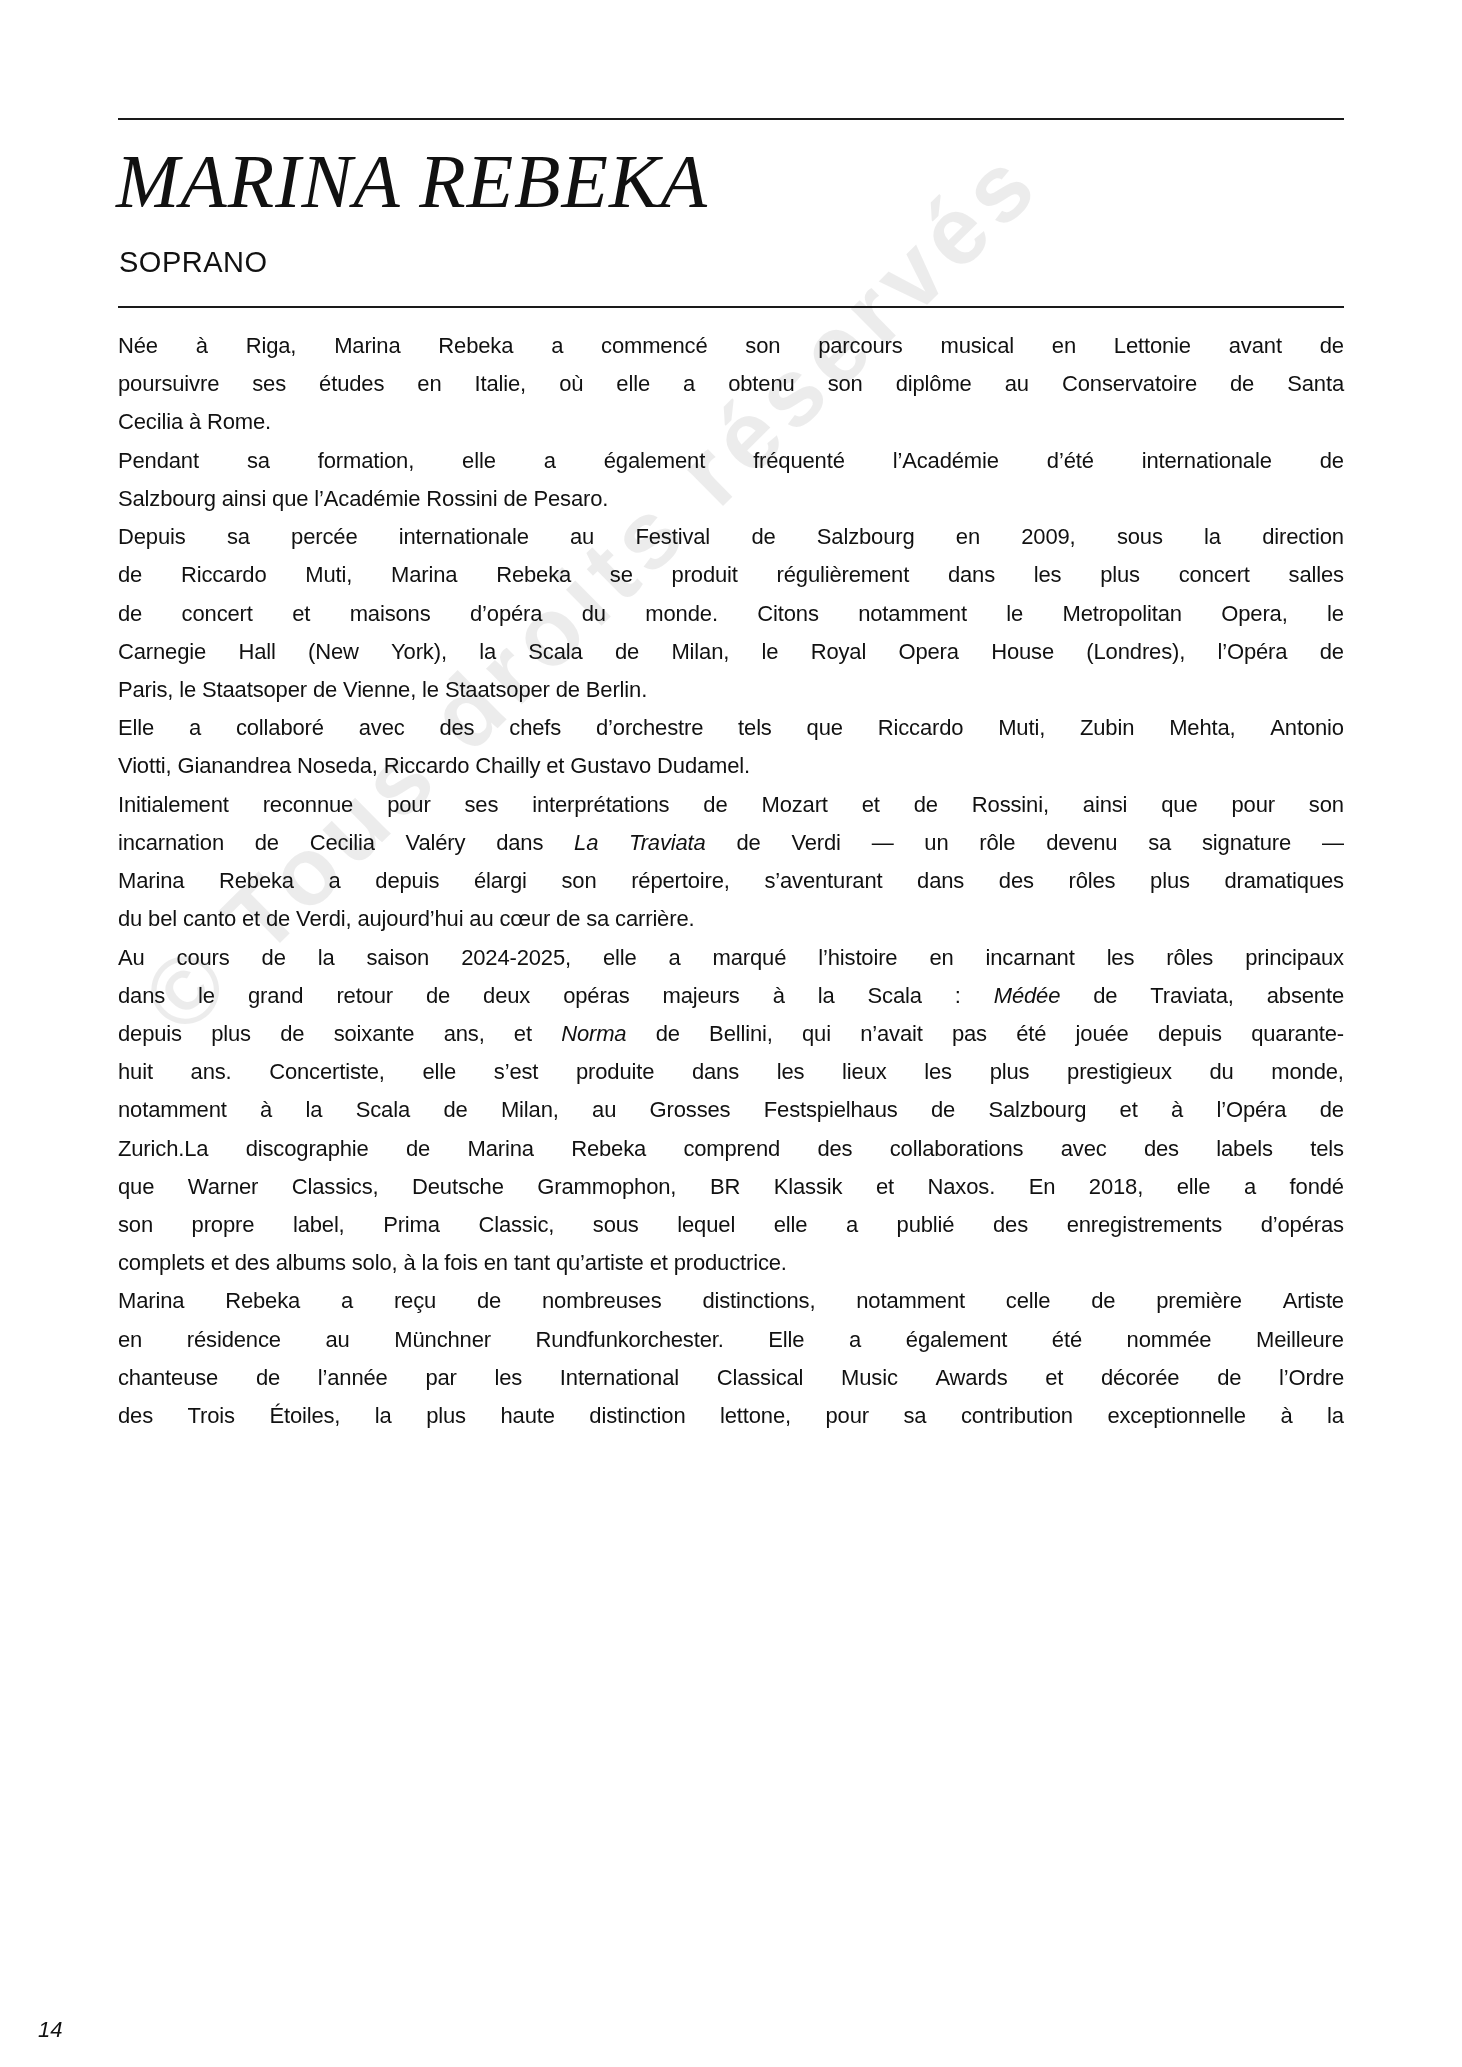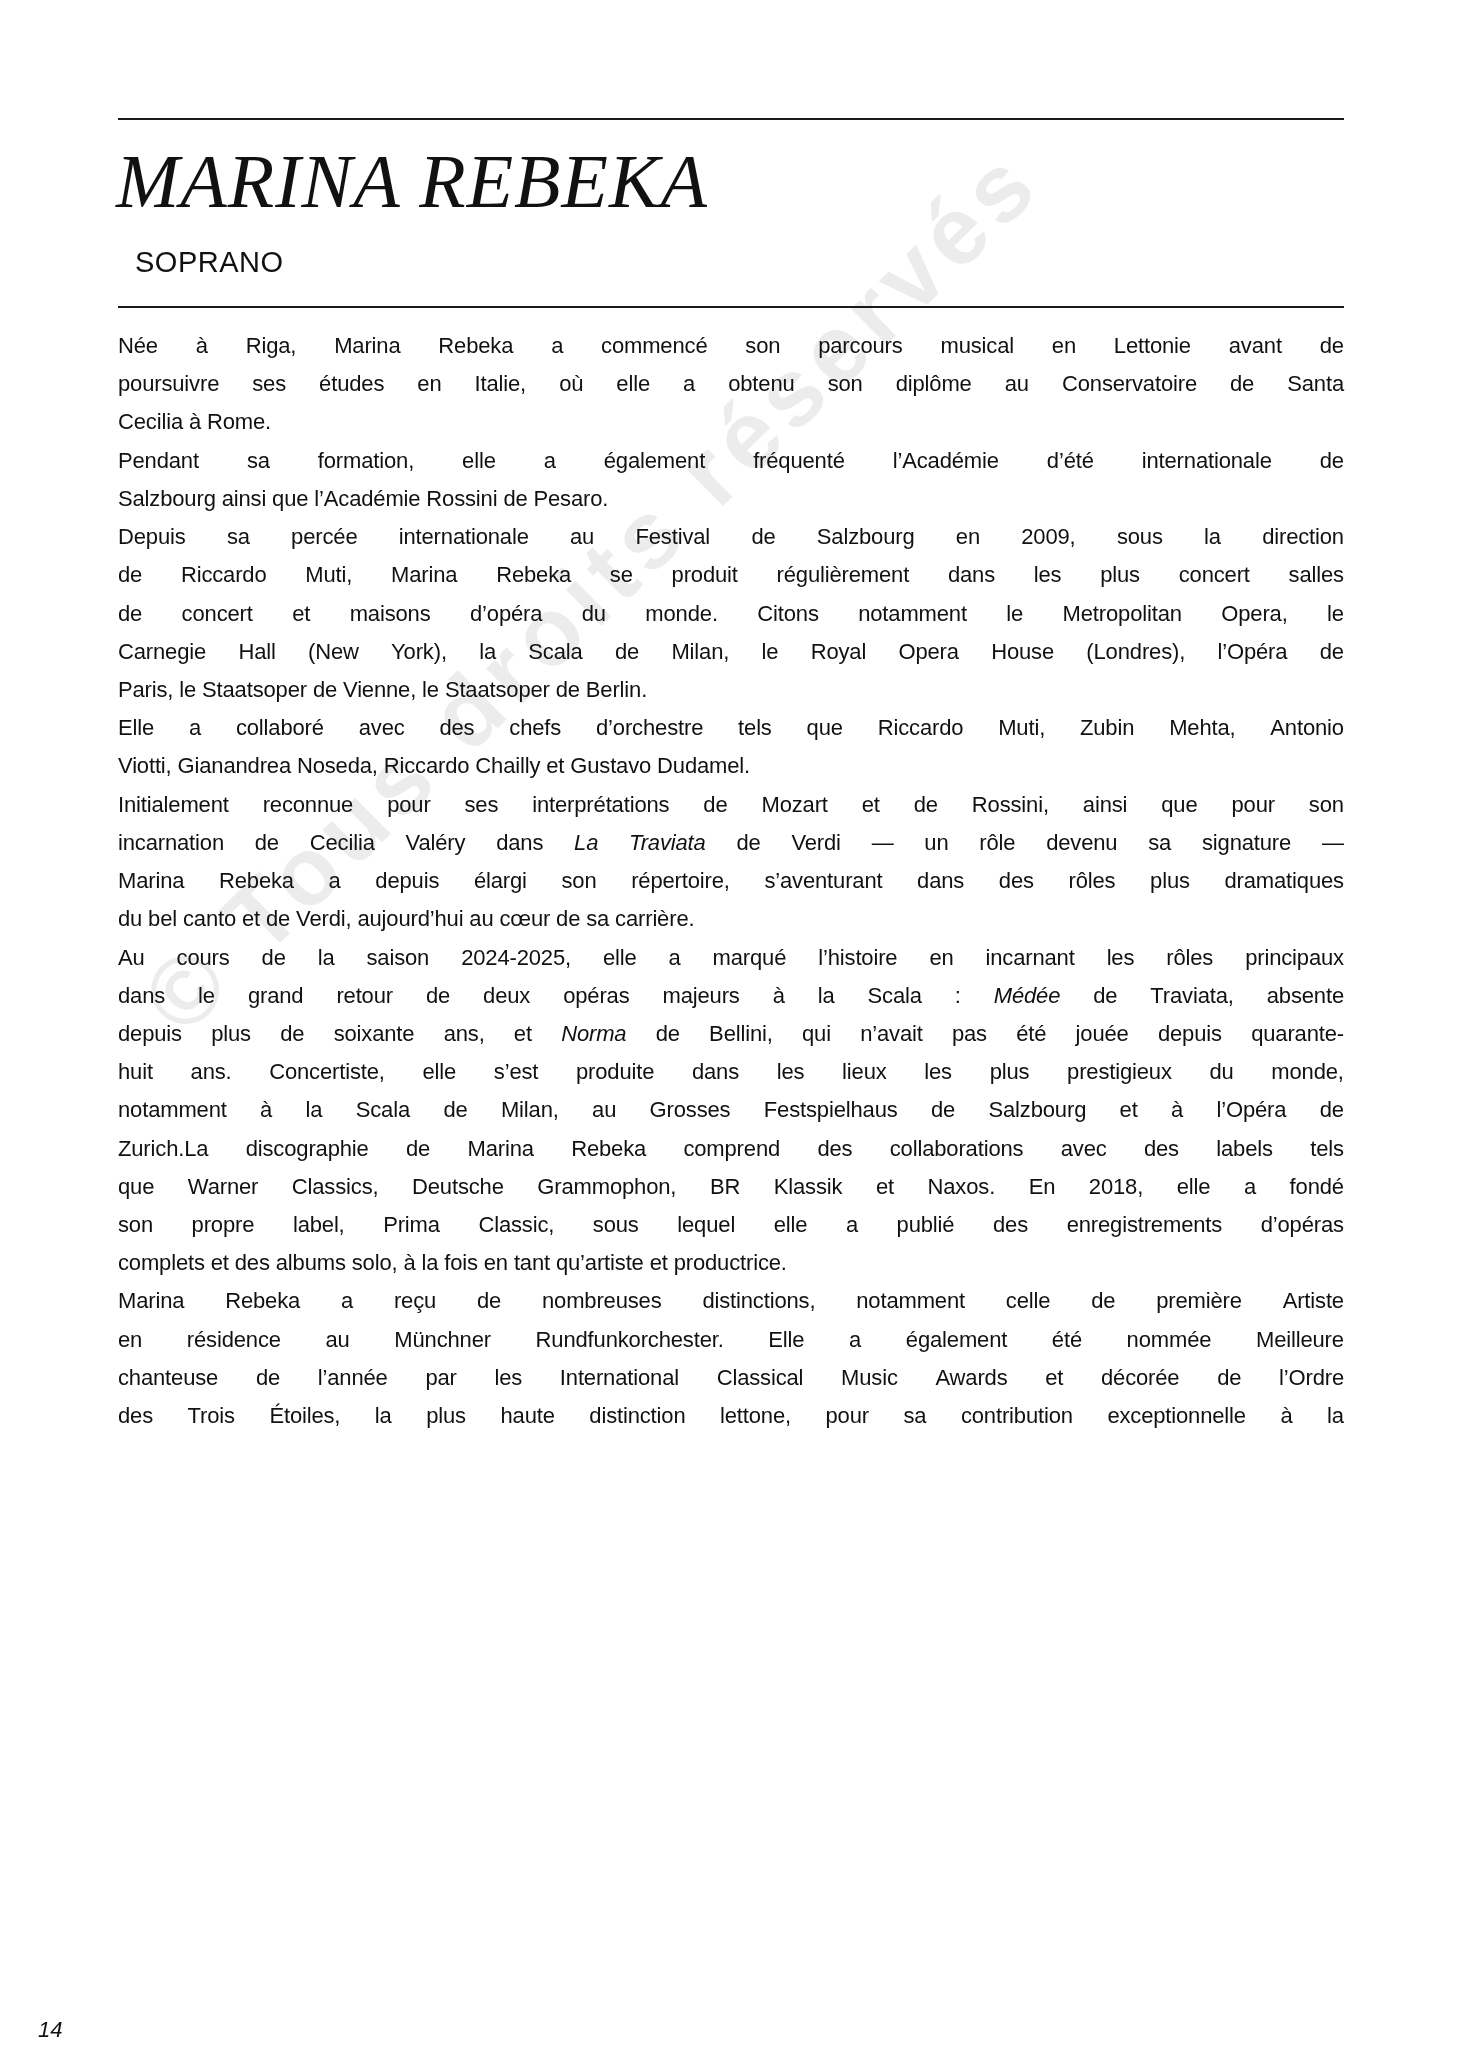--- a/index.html
+++ b/index.html
@@ -11,21 +11,21 @@
   .title {
     position: absolute; left: 116px; top: 136px;
     font-family: "Liberation Serif", "DejaVu Serif", serif;
     font-style: italic; font-weight: normal;
     font-size: 76px; line-height: 90px; color: #111; letter-spacing: 1px;
     white-space: nowrap;
   }
   .subtitle {
     position: absolute; left: 119px; top: 244px;
     font-family: "Liberation Sans", "DejaVu Sans", sans-serif;
-    font-size: 29px; line-height: 36px; color: #111; letter-spacing: 0.5px; margin-left: 16px;
+    font-size: 29px; line-height: 36px; color: #111; letter-spacing: 0.5px;
   }
   .body {
     position: absolute; left: 118px; top: 327px; width: 1226px;
     font-family: "Liberation Sans", "DejaVu Sans", sans-serif;
     font-size: 22px; color: #111; letter-spacing: -0.15px;
   }
   .line {
     height: 38.23px; line-height: 38.23px; white-space: nowrap;
     display: flex; justify-content: space-between;
   }

